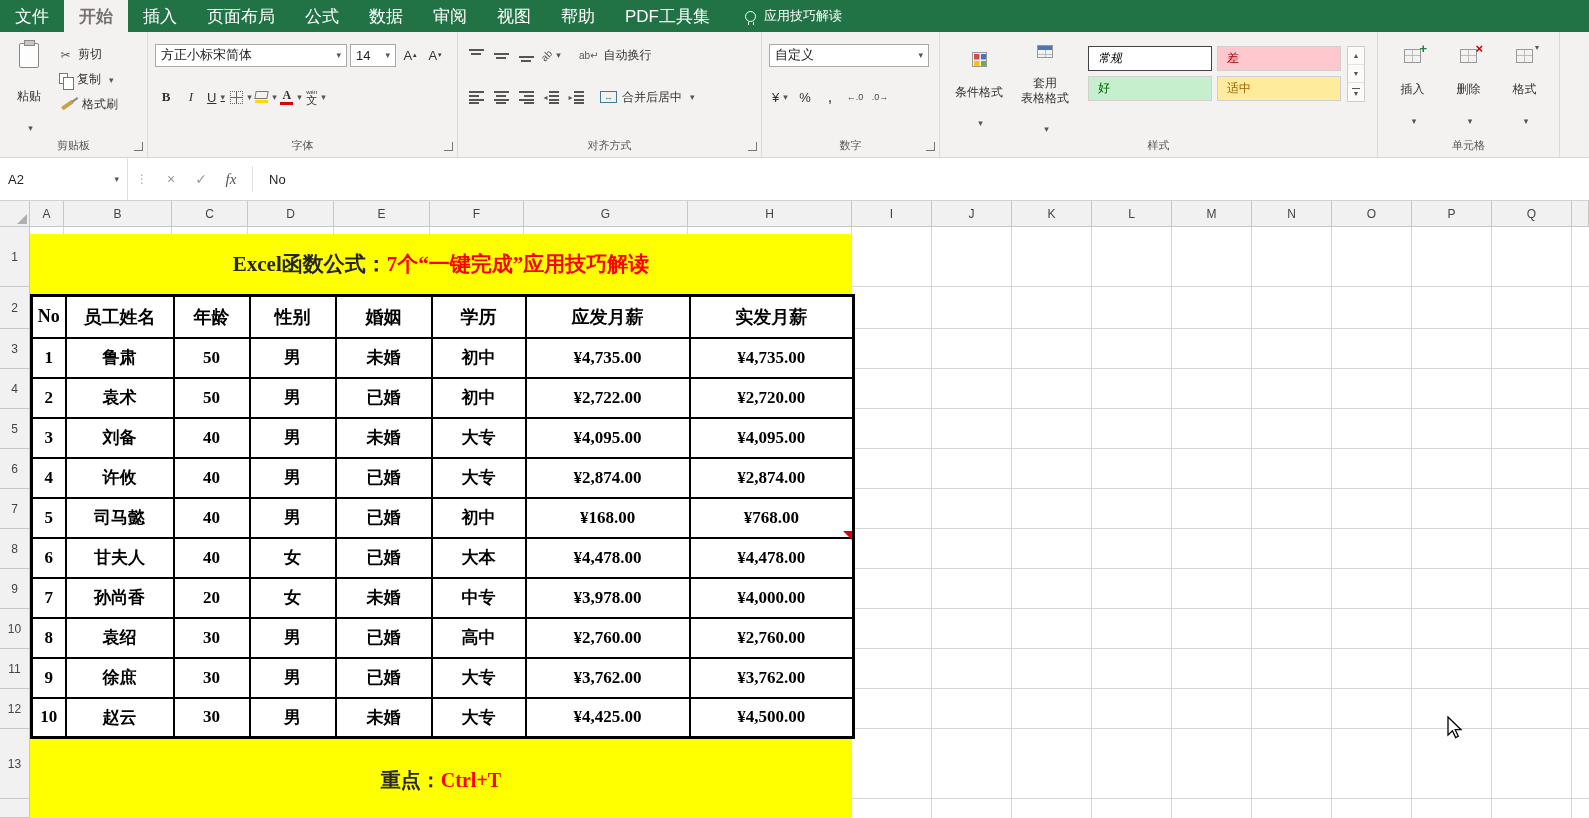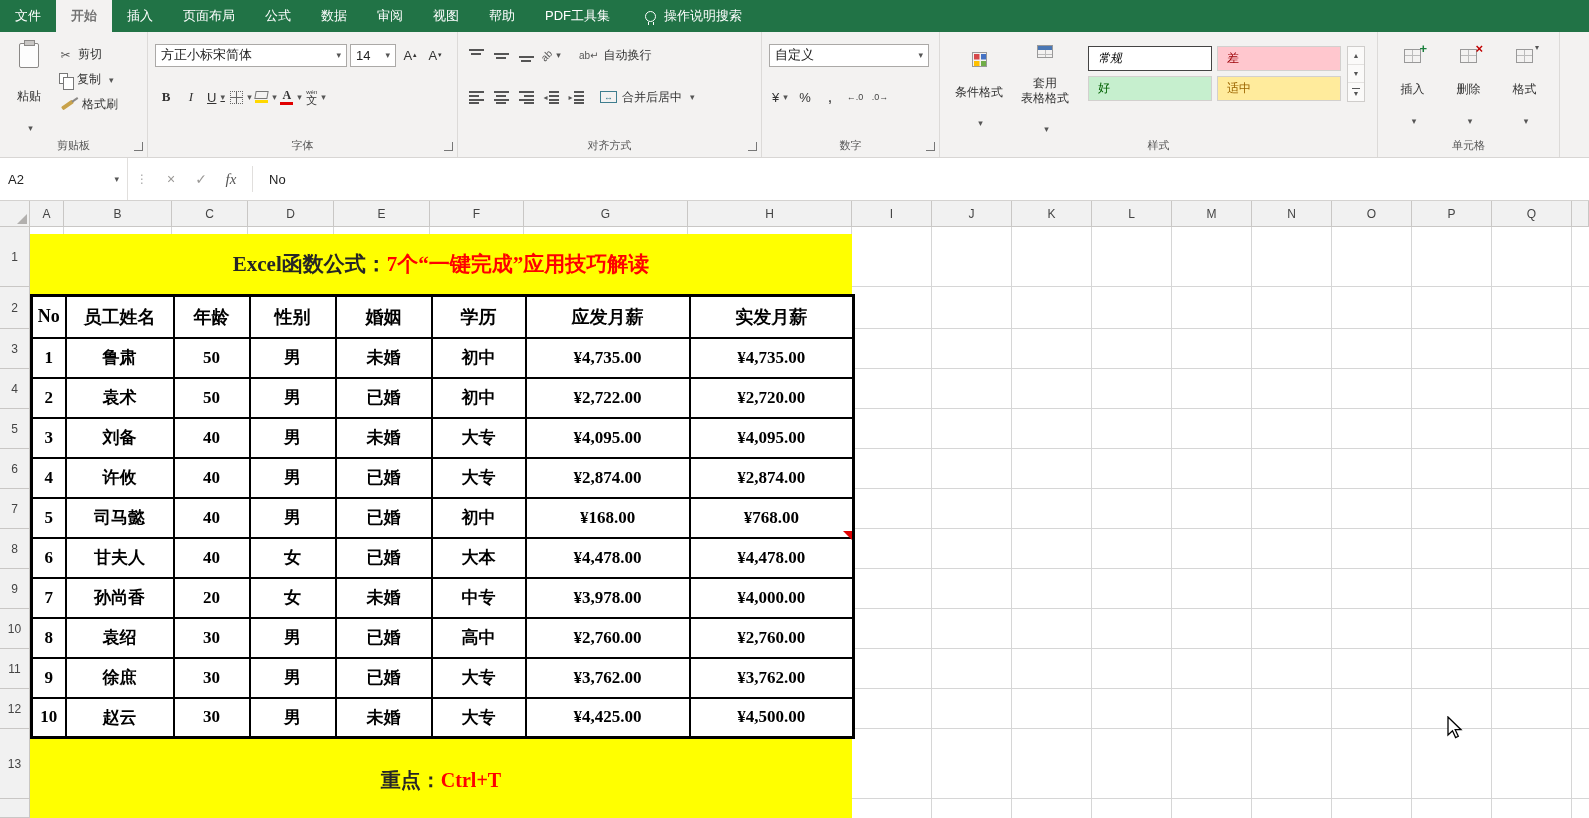--- a/index.html
+++ b/index.html
@@ -3,21 +3,21 @@
 <meta charset="utf-8">
 <style>
   * { margin:0; padding:0; box-sizing:border-box; }
   html,body { width:1589px; height:818px; overflow:hidden; }
   body { font-family:"Liberation Sans","DejaVu Sans",sans-serif; font-size:12px; color:#262626; background:#fff; position:relative; }
   #app { position:absolute; inset:0; width:1589px; height:818px; }
 
   
   #tabbar { position:absolute; left:0; top:0; width:100%; height:32px; background:#217346; display:flex; align-items:stretch; }
   #menu-tabs { display:flex; align-items:stretch; }
-  .tab { color:#fff; padding:0 15px; display:flex; align-items:center; font-size:13px; white-space:nowrap; }
+  .tab { color:#fff; padding:0 15px; display:flex; align-items:center; font-size:17px; white-space:nowrap; }
   .tab.active { background:#f3f2f1; color:#737373; font-weight:bold; }
   #tab-search { display:flex; align-items:center; color:#fff; margin-left:20px; font-size:13px; gap:8px; }
   .bulb { width:11px; height:11px; border:1.4px solid #fff; border-radius:50%; position:relative; flex:0 0 auto; }
   .bulb:after { content:""; position:absolute; left:2.2px; top:10px; width:4px; height:3px; border-left:1.4px solid #fff; border-right:1.4px solid #fff; }
 
   
   #ribbon { position:absolute; left:0; top:32px; width:100%; height:126px; background:#f3f2f1; border-bottom:1px solid #d8d6d4; }
   .group { position:absolute; top:0; height:125px; border-right:1px solid #dcdad8; }
   .group-label { position:absolute; bottom:4px; left:0; right:0; text-align:center; color:#555; font-size:11px; pointer-events:none; }
   .launcher { position:absolute; right:4px; bottom:6px; width:9px; height:9px; border-right:1.5px solid #777; border-bottom:1.5px solid #777; }
@@ -161,21 +161,21 @@
         <div class="tab">页面布局</div>
         <div class="tab">公式</div>
         <div class="tab">数据</div>
         <div class="tab">审阅</div>
         <div class="tab">视图</div>
         <div class="tab">帮助</div>
         <div class="tab">PDF工具集</div>
       </div>
     <div id="tab-search">
       <span class="bulb"></span>
-      <span>操作说明搜索</span>
+      <span>应用技巧解读</span>
     </div>
   </div>
 
   <div id="ribbon">
 
     <div class="group g-clipboard">
       <div class="inner">
         <div class="big-btn" style="width:42px;">
           <span class="icon-paste"></span>
           <span>粘贴</span>

